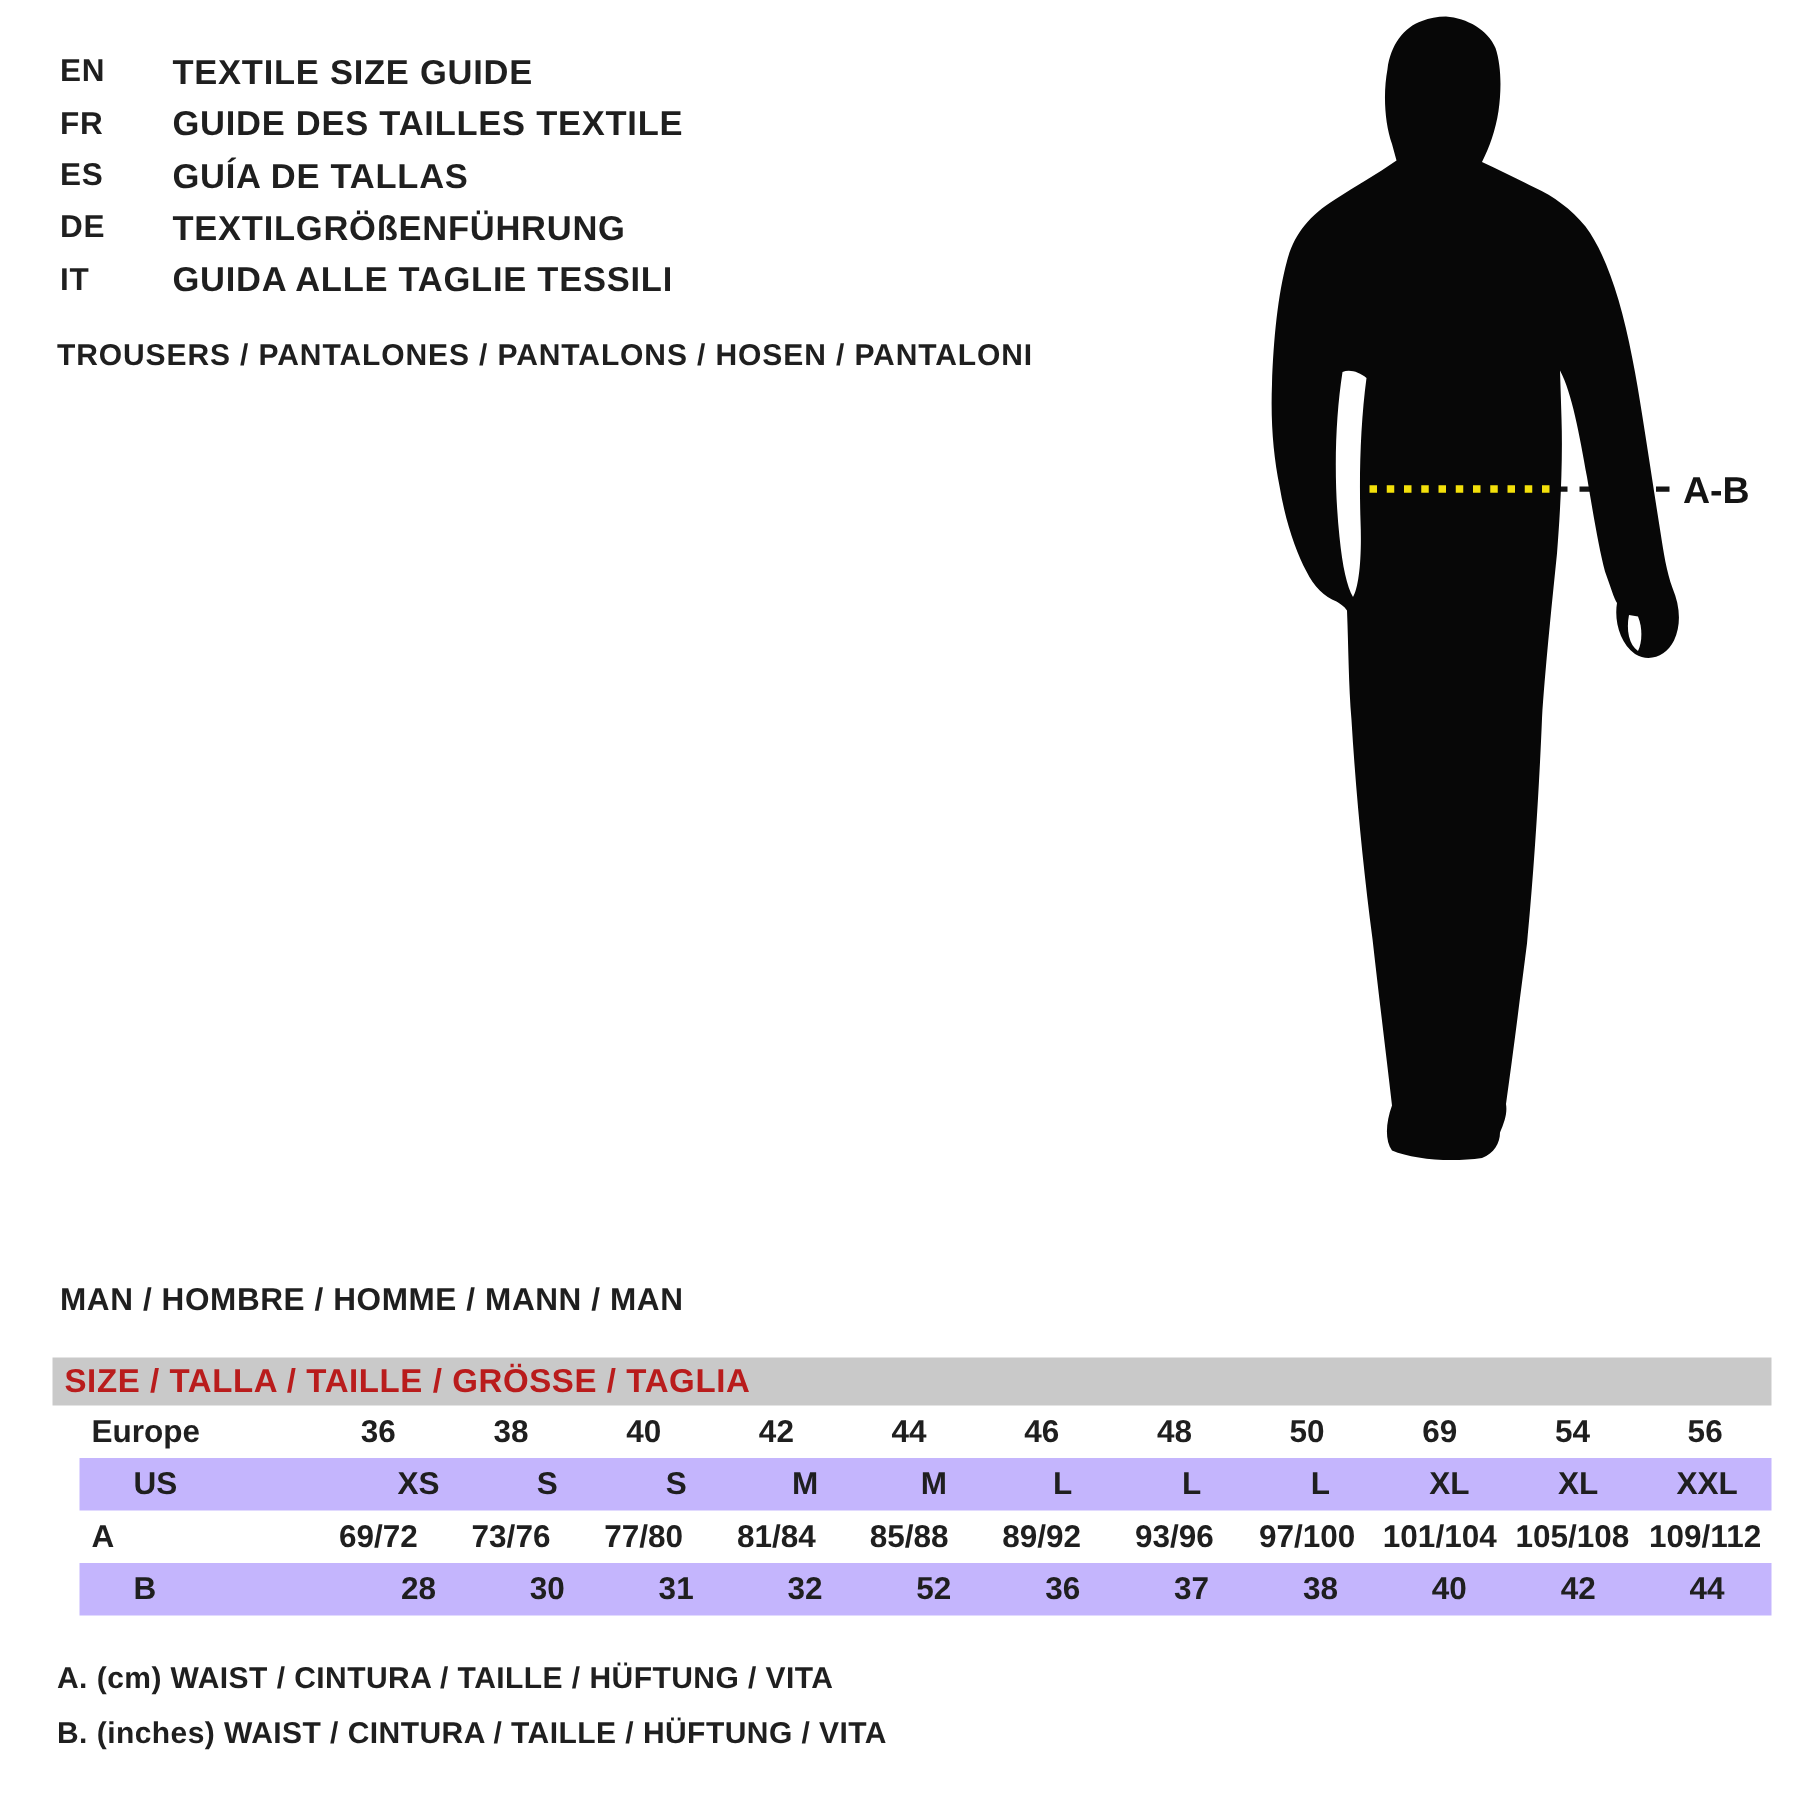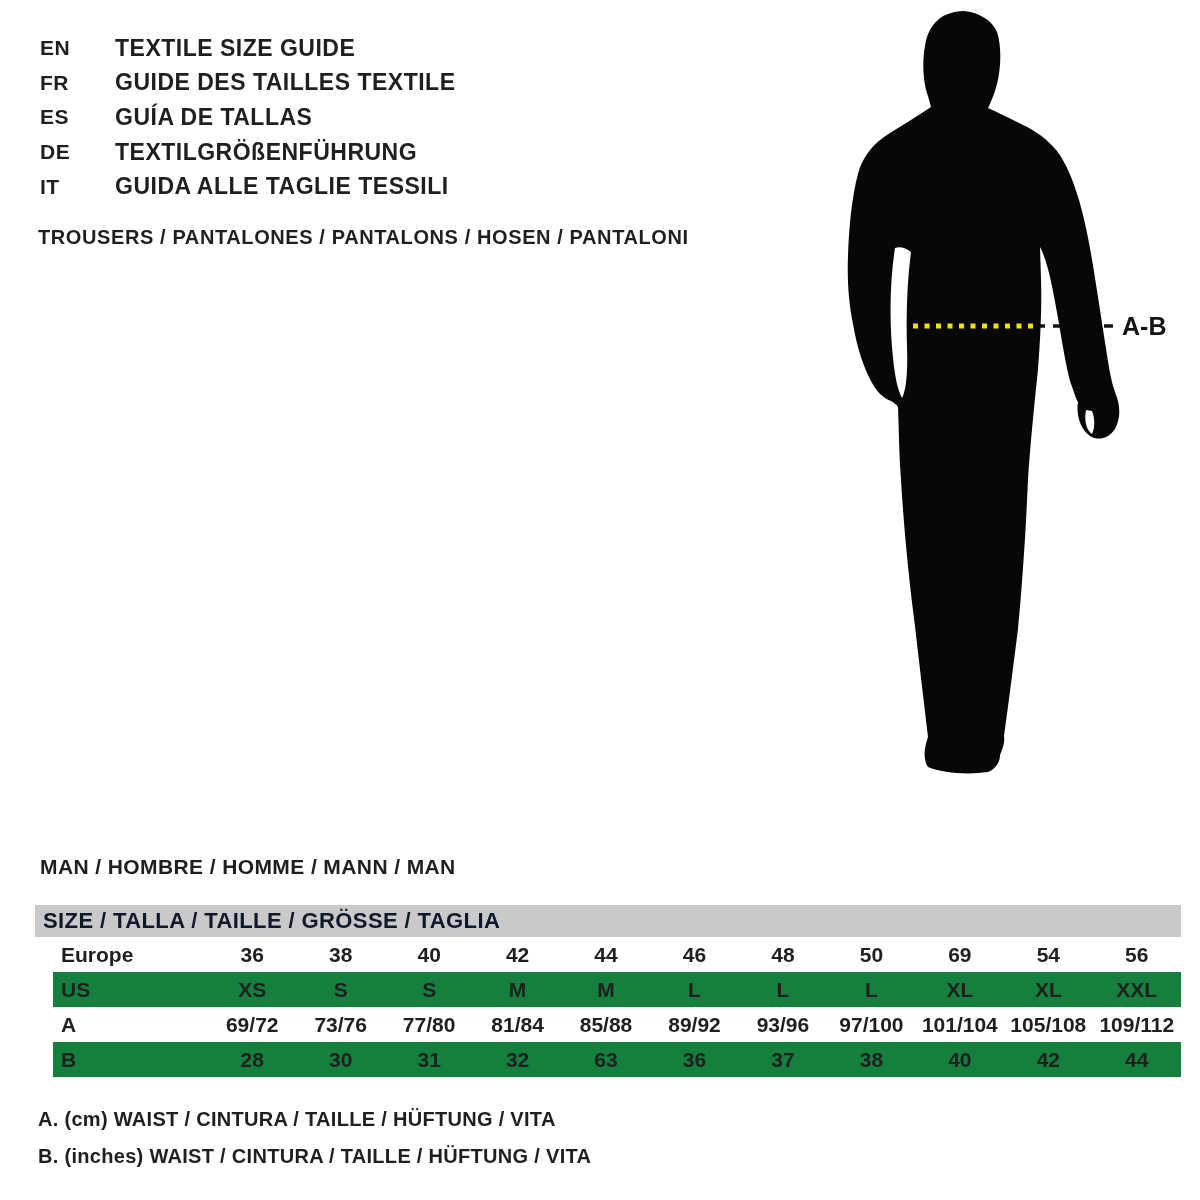--- a/index.html
+++ b/index.html
@@ -14,24 +14,24 @@
 
   .garment-title{position:absolute;left:38px;top:226px;font-size:20px;font-weight:bold;letter-spacing:.6px;}
 
   
   .figure-wrap{position:absolute;left:820px;top:0;width:380px;height:800px;}
 
   .gender-title{position:absolute;left:40px;top:855px;font-size:21px;font-weight:bold;letter-spacing:.4px;}
 
   
   .size-table{position:absolute;left:35px;top:905px;width:1146px;}
-  .thead{height:32px;line-height:32px;background:#c9c9c9;color:#0f172a;
+  .thead{height:32px;line-height:32px;background:#c9c9c9;color:#b91c1c;
          font-size:22px;font-weight:bold;padding-left:8px;letter-spacing:.4px;box-sizing:border-box;}
   .trow{display:grid;grid-template-columns:155px repeat(11,1fr);height:35px;align-items:center;margin-left:18px;}
-  .trow.stripe{background:#15803d;}
+  .trow.stripe{background:#c4b5fd;padding-left:28px;}
   .tlabel{padding-left:8px;font-size:21px;font-weight:bold;text-align:left;}
   .tcell{font-size:21px;font-weight:bold;text-align:center;}
 
   
   .footnote{position:absolute;left:38px;font-size:20px;font-weight:bold;letter-spacing:.3px;line-height:24px;}
   .footnote.a{top:1107px;}
   .footnote.b{top:1144px;}
 </style>
 </head>
 <body>
@@ -177,21 +177,21 @@
       <div class="tcell">105/108</div>
       <div class="tcell">109/112</div>
     </div>
 
     <div class="trow stripe">
       <div class="tlabel">B</div>
       <div class="tcell">28</div>
       <div class="tcell">30</div>
       <div class="tcell">31</div>
       <div class="tcell">32</div>
-      <div class="tcell">63</div>
+      <div class="tcell">52</div>
       <div class="tcell">36</div>
       <div class="tcell">37</div>
       <div class="tcell">38</div>
       <div class="tcell">40</div>
       <div class="tcell">42</div>
       <div class="tcell">44</div>
     </div>
   </div>
 
   <div class="footnote a">A. (cm) WAIST / CINTURA / TAILLE / HÜFTUNG / VITA</div>

